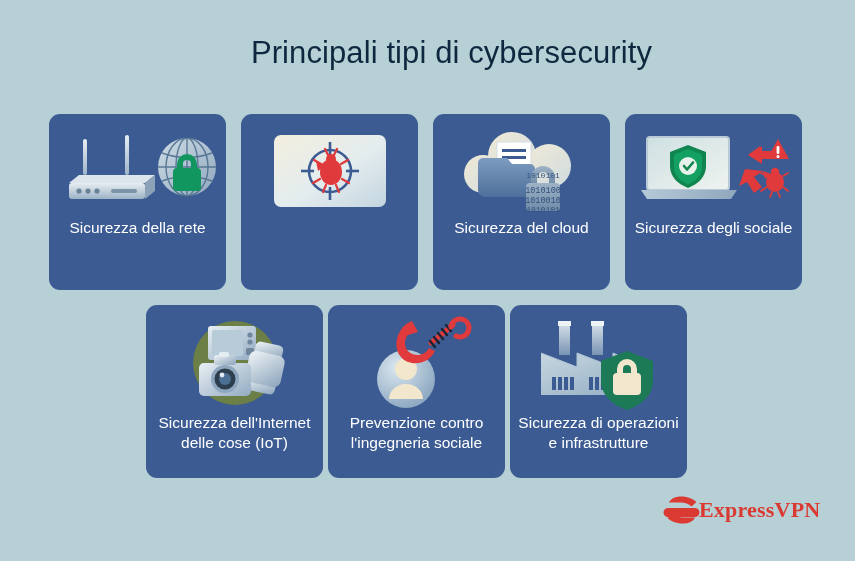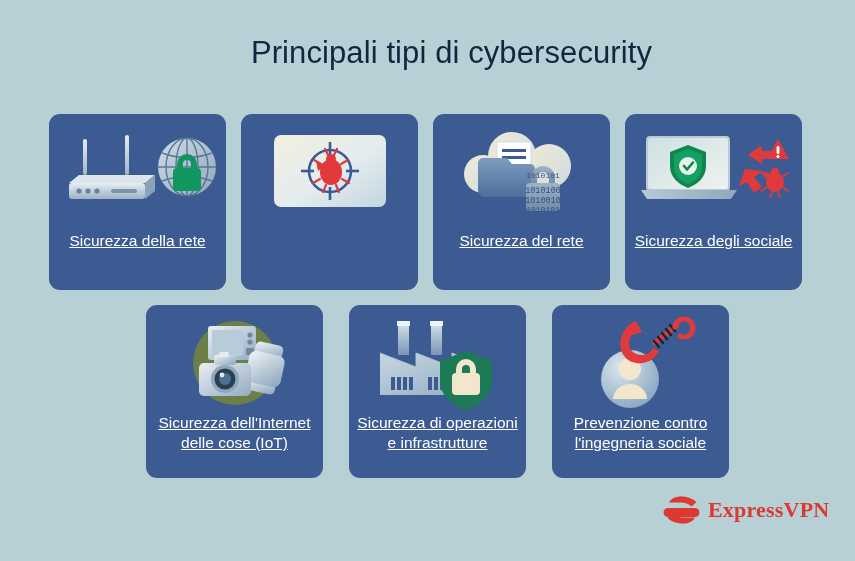--- a/index.html
+++ b/index.html
@@ -17,56 +17,55 @@
     text-align:center;
     font-size:31px;
     color:#10283f;
     letter-spacing:0.1px;
     font-weight:400;
     padding-left:24px;
   }
 
   .row{position:absolute;display:flex;}
   .row-top{top:114px;left:49px;gap:15px;}
-  .row-bottom{top:305px;left:146px;gap:26px;}
+  .row-bottom{top:305px;left:146px;gap:5px;}
 
   .card{
     width:177px;
     background:#3b5b92;
     border-radius:11px;
     display:flex;
     flex-direction:column;
     align-items:center;
     box-sizing:border-box;
   }
-  .row-top .card{height:176px;padding-top:14px;gap:13px;}
+  .row-top .card{height:176px;padding-top:14px;}
   .row-bottom .card{height:173px;padding-top:12px;}
 
   .icon-wrap{
     height:86px;width:160px;
     display:flex;align-items:center;justify-content:center;
     margin-bottom:4px;
   }
   .row-bottom .icon-wrap{height:92px;}
 
   .card-label{
     color:#ffffff;
     font-size:15.5px;
     line-height:20px;
     text-align:center;
     padding:0 8px;
     font-weight:400;
-    text-decoration:underline;
   }
   .row-bottom .card-label{font-size:15.5px;line-height:20px;}
 
   
   .logo{
     position:absolute;left:665px;top:496px;
-    display:flex;align-items:center;gap:9px;
+    display:flex;align-items:center;
   }
   .logo-mark{width:34px;height:28px;flex:none;}
   .logo-text{
     font-family:"Liberation Serif", serif;
     font-size:22px;
     color:#da3a32;
     font-weight:700;
     letter-spacing:0.2px;
   }
   svg{display:block;overflow:visible;}
@@ -201,21 +200,21 @@
           <g transform="translate(66,34)">
             <path d="M8 16 a12 12 0 0 1 24 0 v7 h-6 v-7 a6 6 0 0 0 -12 0 v7 h-6 z" fill="url(#g-lockc)"></path>
             <rect x="3" y="21" width="34" height="28" rx="4" fill="url(#g-lockc)"></rect>
             <text x="20" y="16" font-family="'Liberation Mono', monospace" font-size="8" fill="#30507e" text-anchor="middle">1010101</text>
             <text x="20" y="31" font-family="'Liberation Mono', monospace" font-size="8.5" fill="#30507e" text-anchor="middle">1010100</text>
             <text x="20" y="41" font-family="'Liberation Mono', monospace" font-size="8.5" fill="#30507e" text-anchor="middle">1010010</text>
             <text x="20" y="50" font-family="'Liberation Mono', monospace" font-size="8" fill="#30507e" text-anchor="middle">1010101</text>
           </g>
         </svg>
       </div>
-      <div class="card-label">Sicurezza del rete</div>
+      <div class="card-label">Sicurezza del cloud</div>
     </div>
 
     <div class="card">
       <div class="icon-wrap">
         <svg width="146" height="84" viewBox="0 0 146 84">
           <defs>
             <linearGradient id="g-lap" x1="0" y1="0" x2="1" y2="1">
               <stop offset="0" stop-color="#cfe0e2"></stop>
               <stop offset="1" stop-color="#eef3ef"></stop>
             </linearGradient>
@@ -306,20 +305,55 @@
             <circle cx="44" cy="62" r="6" fill="#4b7094"></circle>
             <circle cx="41" cy="58" r="2.4" fill="#dfeaf2"></circle>
           </g>
         </svg>
       </div>
       <div class="card-label">Sicurezza dell'Internet delle cose (IoT)</div>
     </div>
 
     <div class="card">
       <div class="icon-wrap">
+        <svg width="112" height="92" viewBox="0 0 112 92">
+          <defs>
+            <radialGradient id="g-bub" cx="0.35" cy="0.3" r="0.8">
+              <stop offset="0" stop-color="#dbe8ef"></stop>
+              <stop offset="1" stop-color="#86a2bd"></stop>
+            </radialGradient>
+          </defs>
+
+          <circle cx="45" cy="62" r="29" fill="url(#g-bub)"></circle>
+          <circle cx="45" cy="52" r="11" fill="#f2e7cd"></circle>
+          <path d="M28 82 a17 15 0 0 1 34 0 z" fill="#f2e7cd"></path>
+
+          <path d="M40 40 C30 28 38 8 51 4 l-2 12 c-6 4 -7 14 -1 19 c6 5 16 4 20 -4 l6 3 c-6 14 -26 16 -34 6 z" fill="#e03a3c"></path>
+          <path d="M51 4 l-4 14 l10 -3 z" fill="#e03a3c"></path>
+
+          <g stroke="#e03a3c" stroke-width="5" stroke-linecap="round" fill="none">
+            <line x1="70" y1="26" x2="92" y2="8"></line>
+          </g>
+
+          <g stroke="#1a2331" stroke-width="2.4" stroke-linecap="round">
+            <line x1="69" y1="24" x2="74" y2="30"></line>
+            <line x1="73" y1="20" x2="78" y2="26"></line>
+            <line x1="77" y1="16" x2="82" y2="22"></line>
+            <line x1="81" y1="12" x2="86" y2="18"></line>
+            <line x1="85" y1="8" x2="90" y2="14"></line>
+          </g>
+
+          <path d="M90 10 a9 9 0 1 1 5 9" fill="none" stroke="#e03a3c" stroke-width="5" stroke-linecap="round"></path>
+        </svg>
+      </div>
+      <div class="card-label">Prevenzione contro l'ingegneria sociale</div>
+    </div>
+
+    <div class="card">
+      <div class="icon-wrap">
         <svg width="124" height="92" viewBox="0 0 124 92">
           <defs>
             <linearGradient id="g-stack" x1="0" y1="0" x2="0" y2="1">
               <stop offset="0" stop-color="#dce7ec"></stop>
               <stop offset="1" stop-color="#7994b4"></stop>
             </linearGradient>
             <linearGradient id="g-fact" x1="0" y1="0" x2="1" y2="1">
               <stop offset="0" stop-color="#c6d7df"></stop>
               <stop offset="1" stop-color="#91abc3"></stop>
             </linearGradient>
@@ -343,55 +377,20 @@
             <rect x="64" y="60" width="4" height="13"></rect>
             <rect x="70" y="60" width="4" height="13"></rect>
           </g>
 
           <path d="M90 34 l26 10 v19 c0 16 -12 25 -26 30 c-14 -5 -26 -14 -26 -30 V44 z" fill="#1c7a56"></path>
           <path d="M80 52 a10 10 0 0 1 20 0 v6 h-6 v-6 a4 4 0 0 0 -8 0 v6 h-6 z" fill="#f2e7cd"></path>
           <rect x="76" y="56" width="28" height="22" rx="4" fill="#f2e7cd"></rect>
         </svg>
       </div>
       <div class="card-label">Sicurezza di operazioni e infrastrutture</div>
-    </div>
-
-    <div class="card">
-      <div class="icon-wrap">
-        <svg width="112" height="92" viewBox="0 0 112 92">
-          <defs>
-            <radialGradient id="g-bub" cx="0.35" cy="0.3" r="0.8">
-              <stop offset="0" stop-color="#dbe8ef"></stop>
-              <stop offset="1" stop-color="#86a2bd"></stop>
-            </radialGradient>
-          </defs>
-
-          <circle cx="45" cy="62" r="29" fill="url(#g-bub)"></circle>
-          <circle cx="45" cy="52" r="11" fill="#f2e7cd"></circle>
-          <path d="M28 82 a17 15 0 0 1 34 0 z" fill="#f2e7cd"></path>
-
-          <path d="M40 40 C30 28 38 8 51 4 l-2 12 c-6 4 -7 14 -1 19 c6 5 16 4 20 -4 l6 3 c-6 14 -26 16 -34 6 z" fill="#e03a3c"></path>
-          <path d="M51 4 l-4 14 l10 -3 z" fill="#e03a3c"></path>
-
-          <g stroke="#e03a3c" stroke-width="5" stroke-linecap="round" fill="none">
-            <line x1="70" y1="26" x2="92" y2="8"></line>
-          </g>
-
-          <g stroke="#1a2331" stroke-width="2.4" stroke-linecap="round">
-            <line x1="69" y1="24" x2="74" y2="30"></line>
-            <line x1="73" y1="20" x2="78" y2="26"></line>
-            <line x1="77" y1="16" x2="82" y2="22"></line>
-            <line x1="81" y1="12" x2="86" y2="18"></line>
-            <line x1="85" y1="8" x2="90" y2="14"></line>
-          </g>
-
-          <path d="M90 10 a9 9 0 1 1 5 9" fill="none" stroke="#e03a3c" stroke-width="5" stroke-linecap="round"></path>
-        </svg>
-      </div>
-      <div class="card-label">Prevenzione contro l'ingegneria sociale</div>
     </div>
 
   </div>
 
   <div class="logo">
     <span class="logo-mark">
       <svg width="34" height="28" viewBox="0 0 34 28">
         <path d="M4 6.5 C6 2.5 10.5 0.5 16 0.5 C23 0.5 28.5 3 31.5 6 L26.5 10.5 C23.5 8 20 6.5 16 6.5 Z" fill="#da3a32"></path>
         <path d="M3 12 h27 a4.5 4.5 0 0 1 0 9 H3 a4.5 4.5 0 0 1 0 -9 z" fill="#da3a32"></path>
         <path d="M30 21.5 C28 25.5 23.5 27.5 18 27.5 C11 27.5 5.5 25 2.5 22 L7.5 17.5 C10.5 20 14 21.5 18 21.5 Z" fill="#da3a32"></path>

